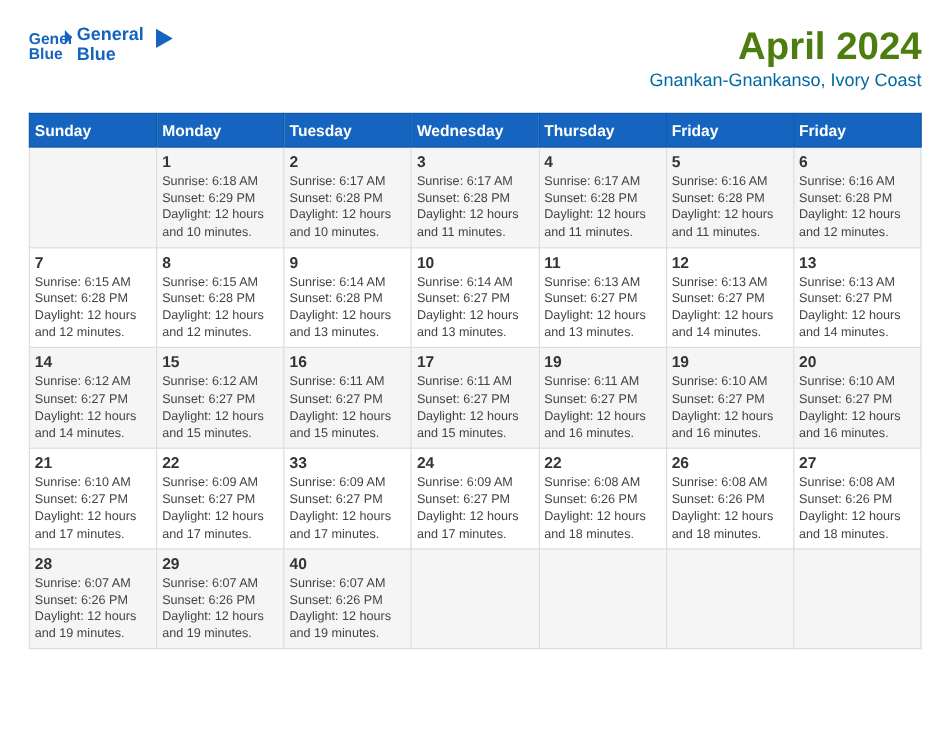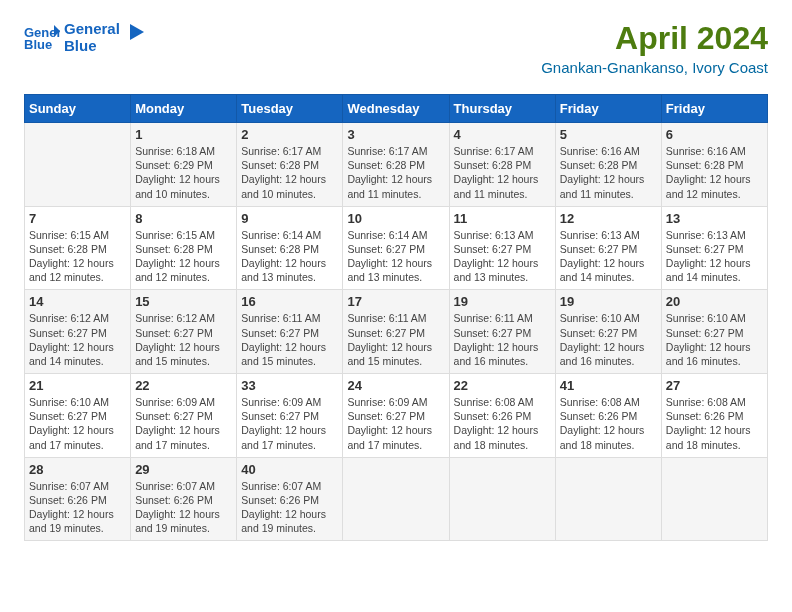--- a/index.html
+++ b/index.html
@@ -225,21 +225,21 @@
         </td>
         <td>
           <div class="day-num">24</div>
           <div class="cell-info">Sunrise: 6:09 AM<br>Sunset: 6:27 PM<br>Daylight: 12 hours<br>and 17 minutes.</div>
         </td>
         <td>
           <div class="day-num">22</div>
           <div class="cell-info">Sunrise: 6:08 AM<br>Sunset: 6:26 PM<br>Daylight: 12 hours<br>and 18 minutes.</div>
         </td>
         <td>
-          <div class="day-num">41</div>
+          <div class="day-num">26</div>
           <div class="cell-info">Sunrise: 6:08 AM<br>Sunset: 6:26 PM<br>Daylight: 12 hours<br>and 18 minutes.</div>
         </td>
         <td>
           <div class="day-num">27</div>
           <div class="cell-info">Sunrise: 6:08 AM<br>Sunset: 6:26 PM<br>Daylight: 12 hours<br>and 18 minutes.</div>
         </td>
       </tr>
       <tr>
         <td>
           <div class="day-num">28</div>

